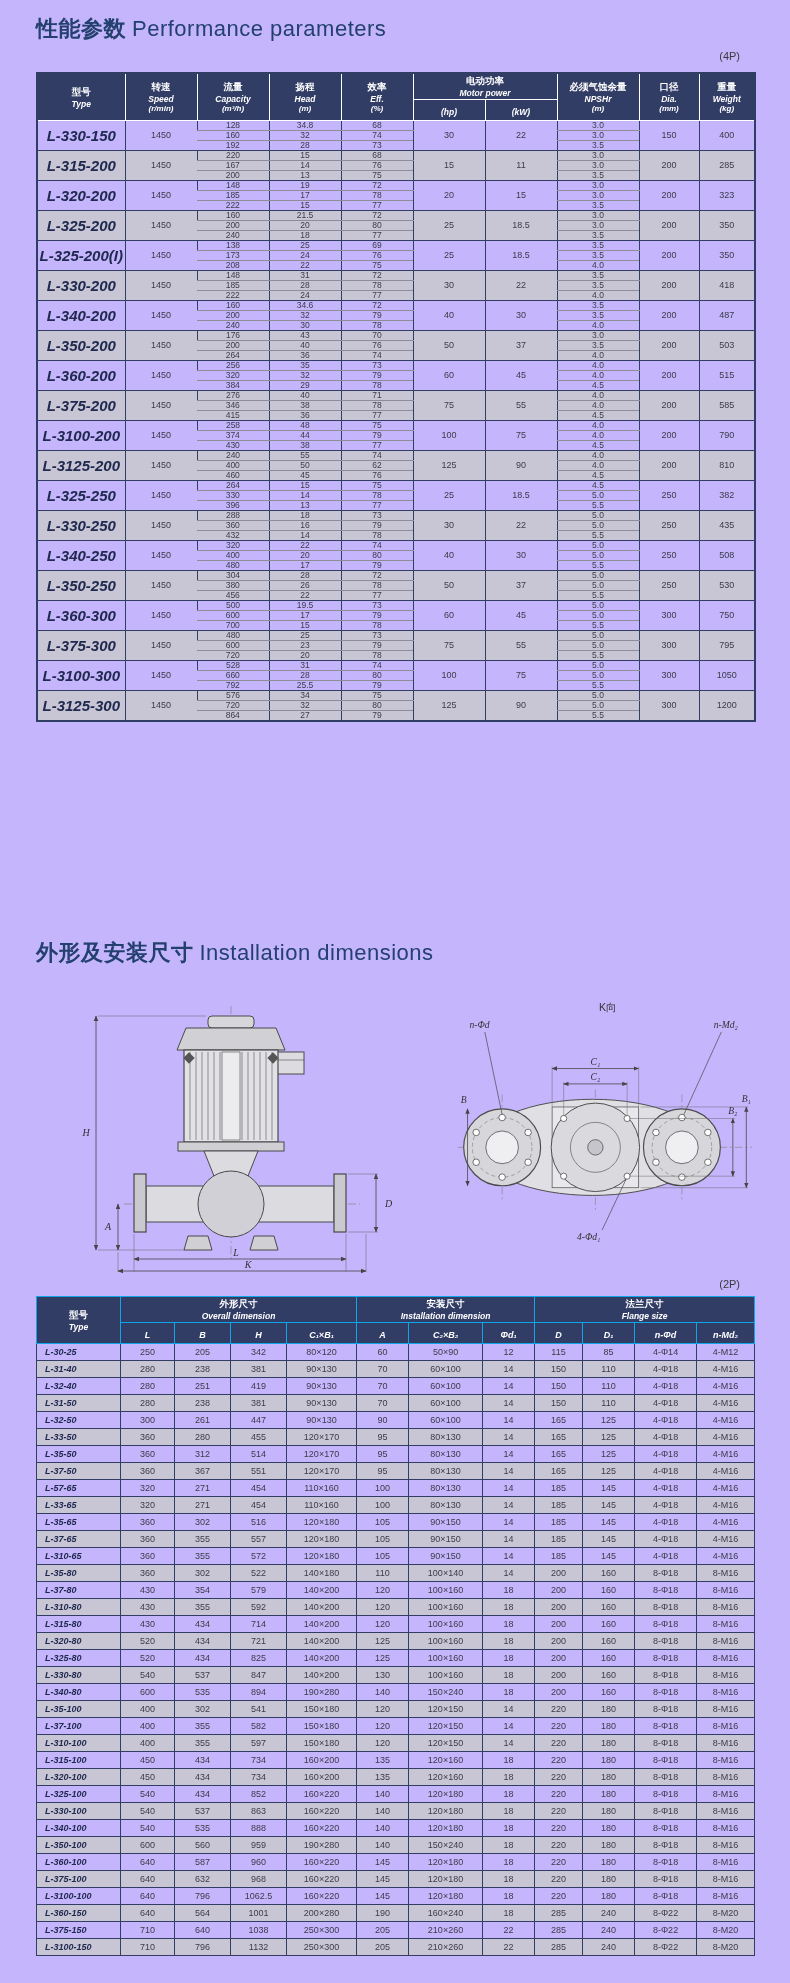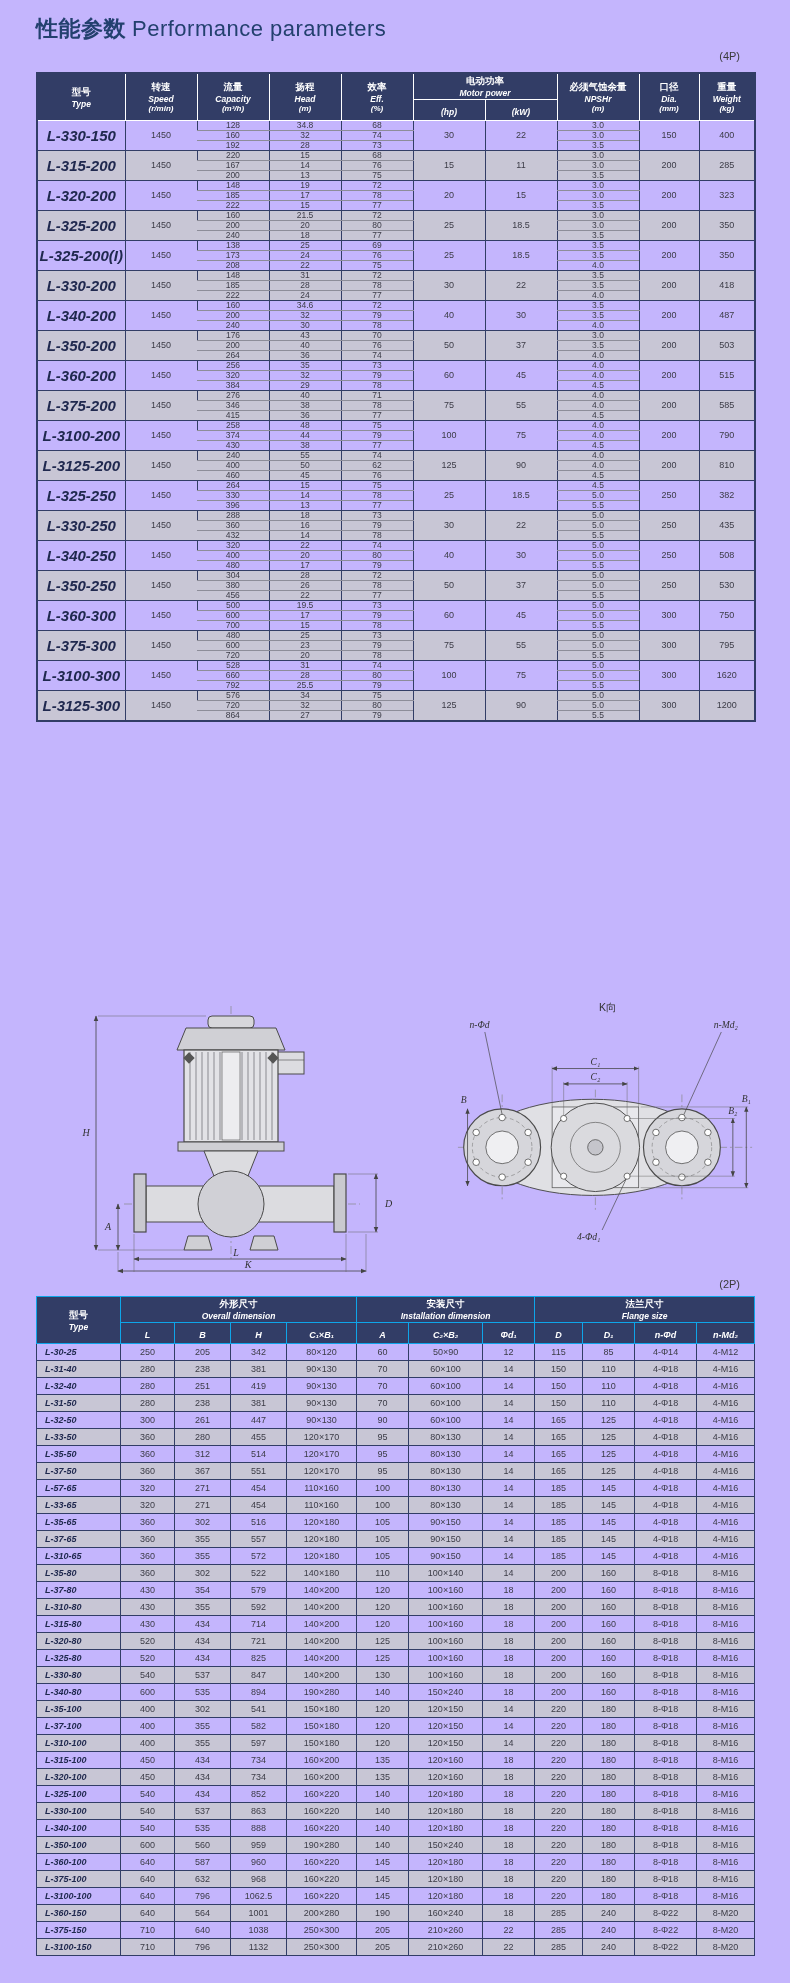--- a/index.html
+++ b/index.html
@@ -561,21 +561,21 @@
         <tr class="group-start">
           <td rowspan="3" class="type">L-3100-300</td>
           <td rowspan="3" class="span">1450</td>
           <td class="sep">528</td>
           <td class="sep">31</td>
           <td class="sep">74</td>
           <td rowspan="3" class="span">100</td>
           <td rowspan="3" class="span">75</td>
           <td class="sep">5.0</td>
           <td rowspan="3" class="span">300</td>
-          <td rowspan="3" class="span">1620</td>
+          <td rowspan="3" class="span">1050</td>
         </tr>
         <tr class="">
           <td class="sep">660</td>
           <td class="sep">28</td>
           <td class="sep">80</td>
           <td class="sep">5.0</td>
         </tr>
         <tr class="">
           <td>792</td>
           <td>25.5</td>
@@ -602,20 +602,23 @@
         </tr>
         <tr class="shaded ">
           <td>864</td>
           <td>27</td>
           <td>79</td>
           <td>5.5</td>
         </tr>
       </tbody>
   </table>
 
+  <h1 class="sec-title" style="top:938px;">
+    <span class="zh">外形及安装尺寸</span><span class="en">Installation dimensions</span>
+  </h1>
 
   <div class="drawing">
 
     <svg width="420" height="286" viewBox="0 0 420 286">
       <defs>
         <marker id="arr" viewBox="0 0 10 10" refX="9" refY="5" markerWidth="7" markerHeight="7" orient="auto-start-reverse">
           <path d="M0,1 L10,5 L0,9 z" fill="#444"></path>
         </marker>
       </defs>
 

